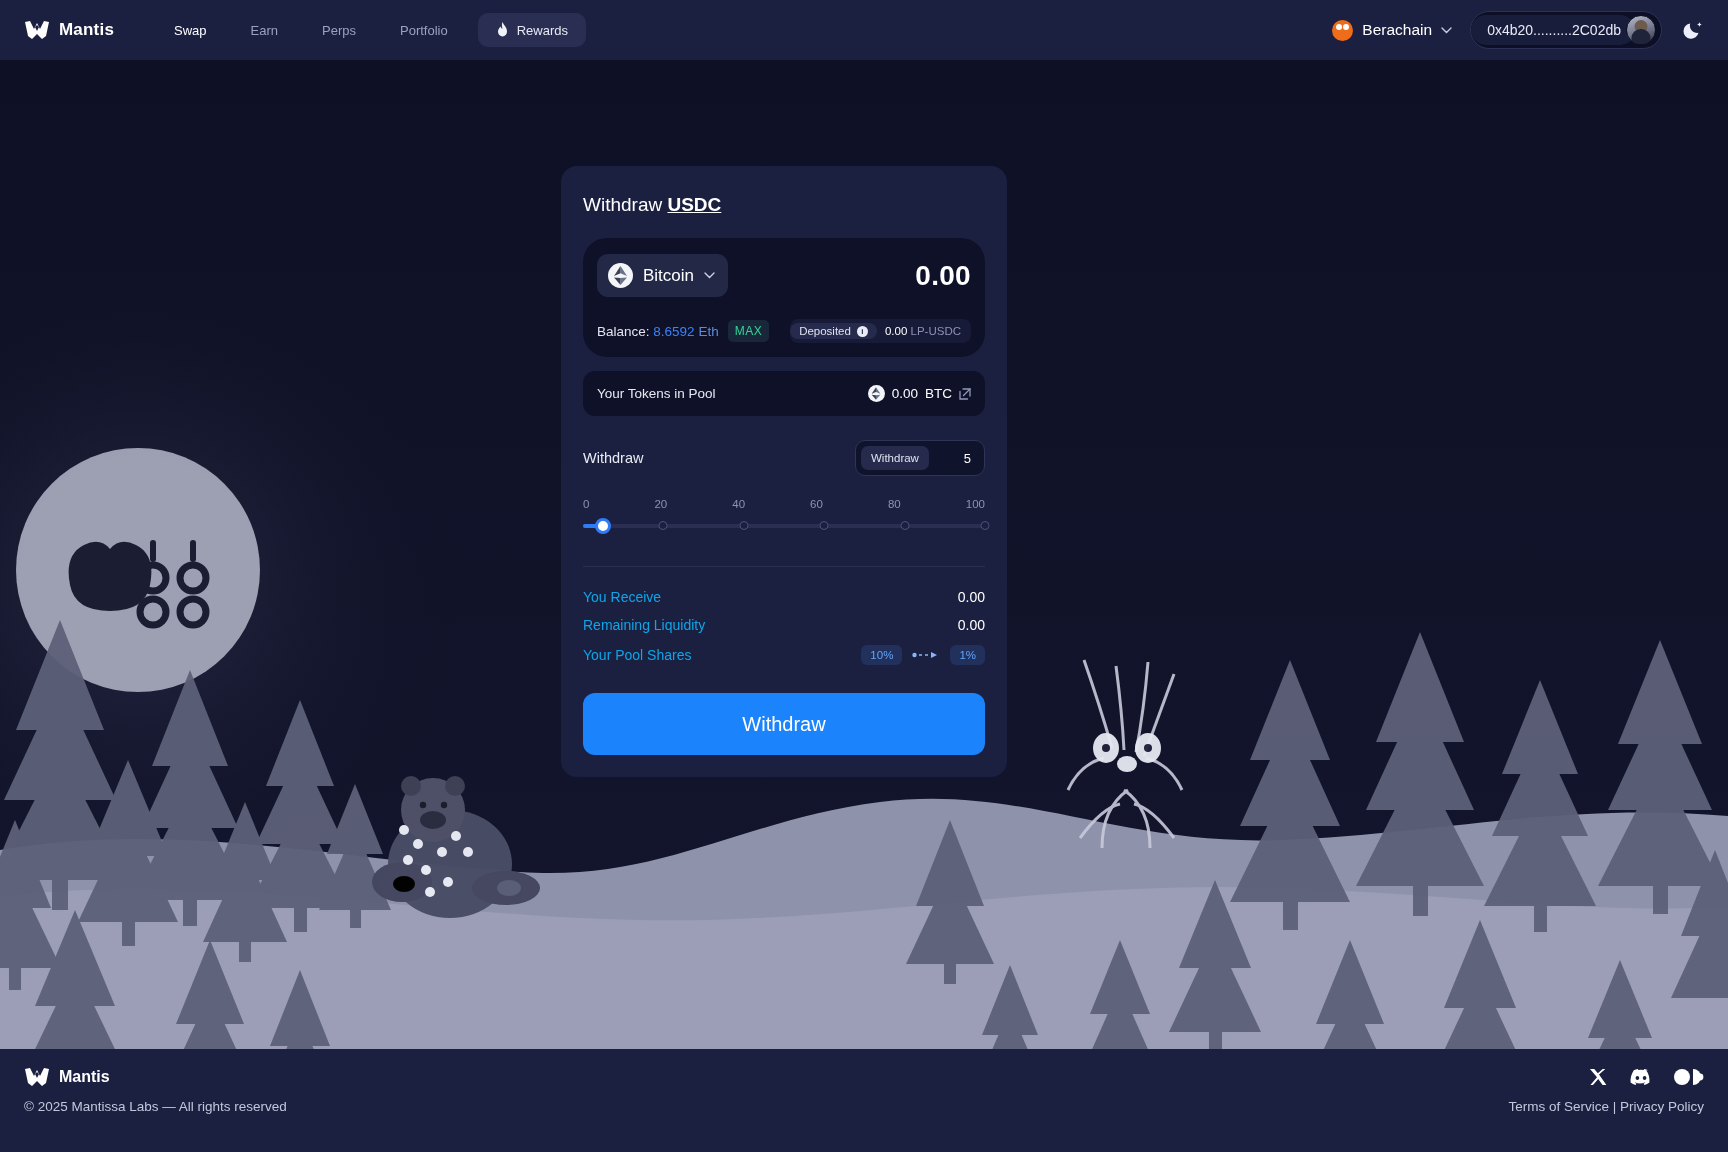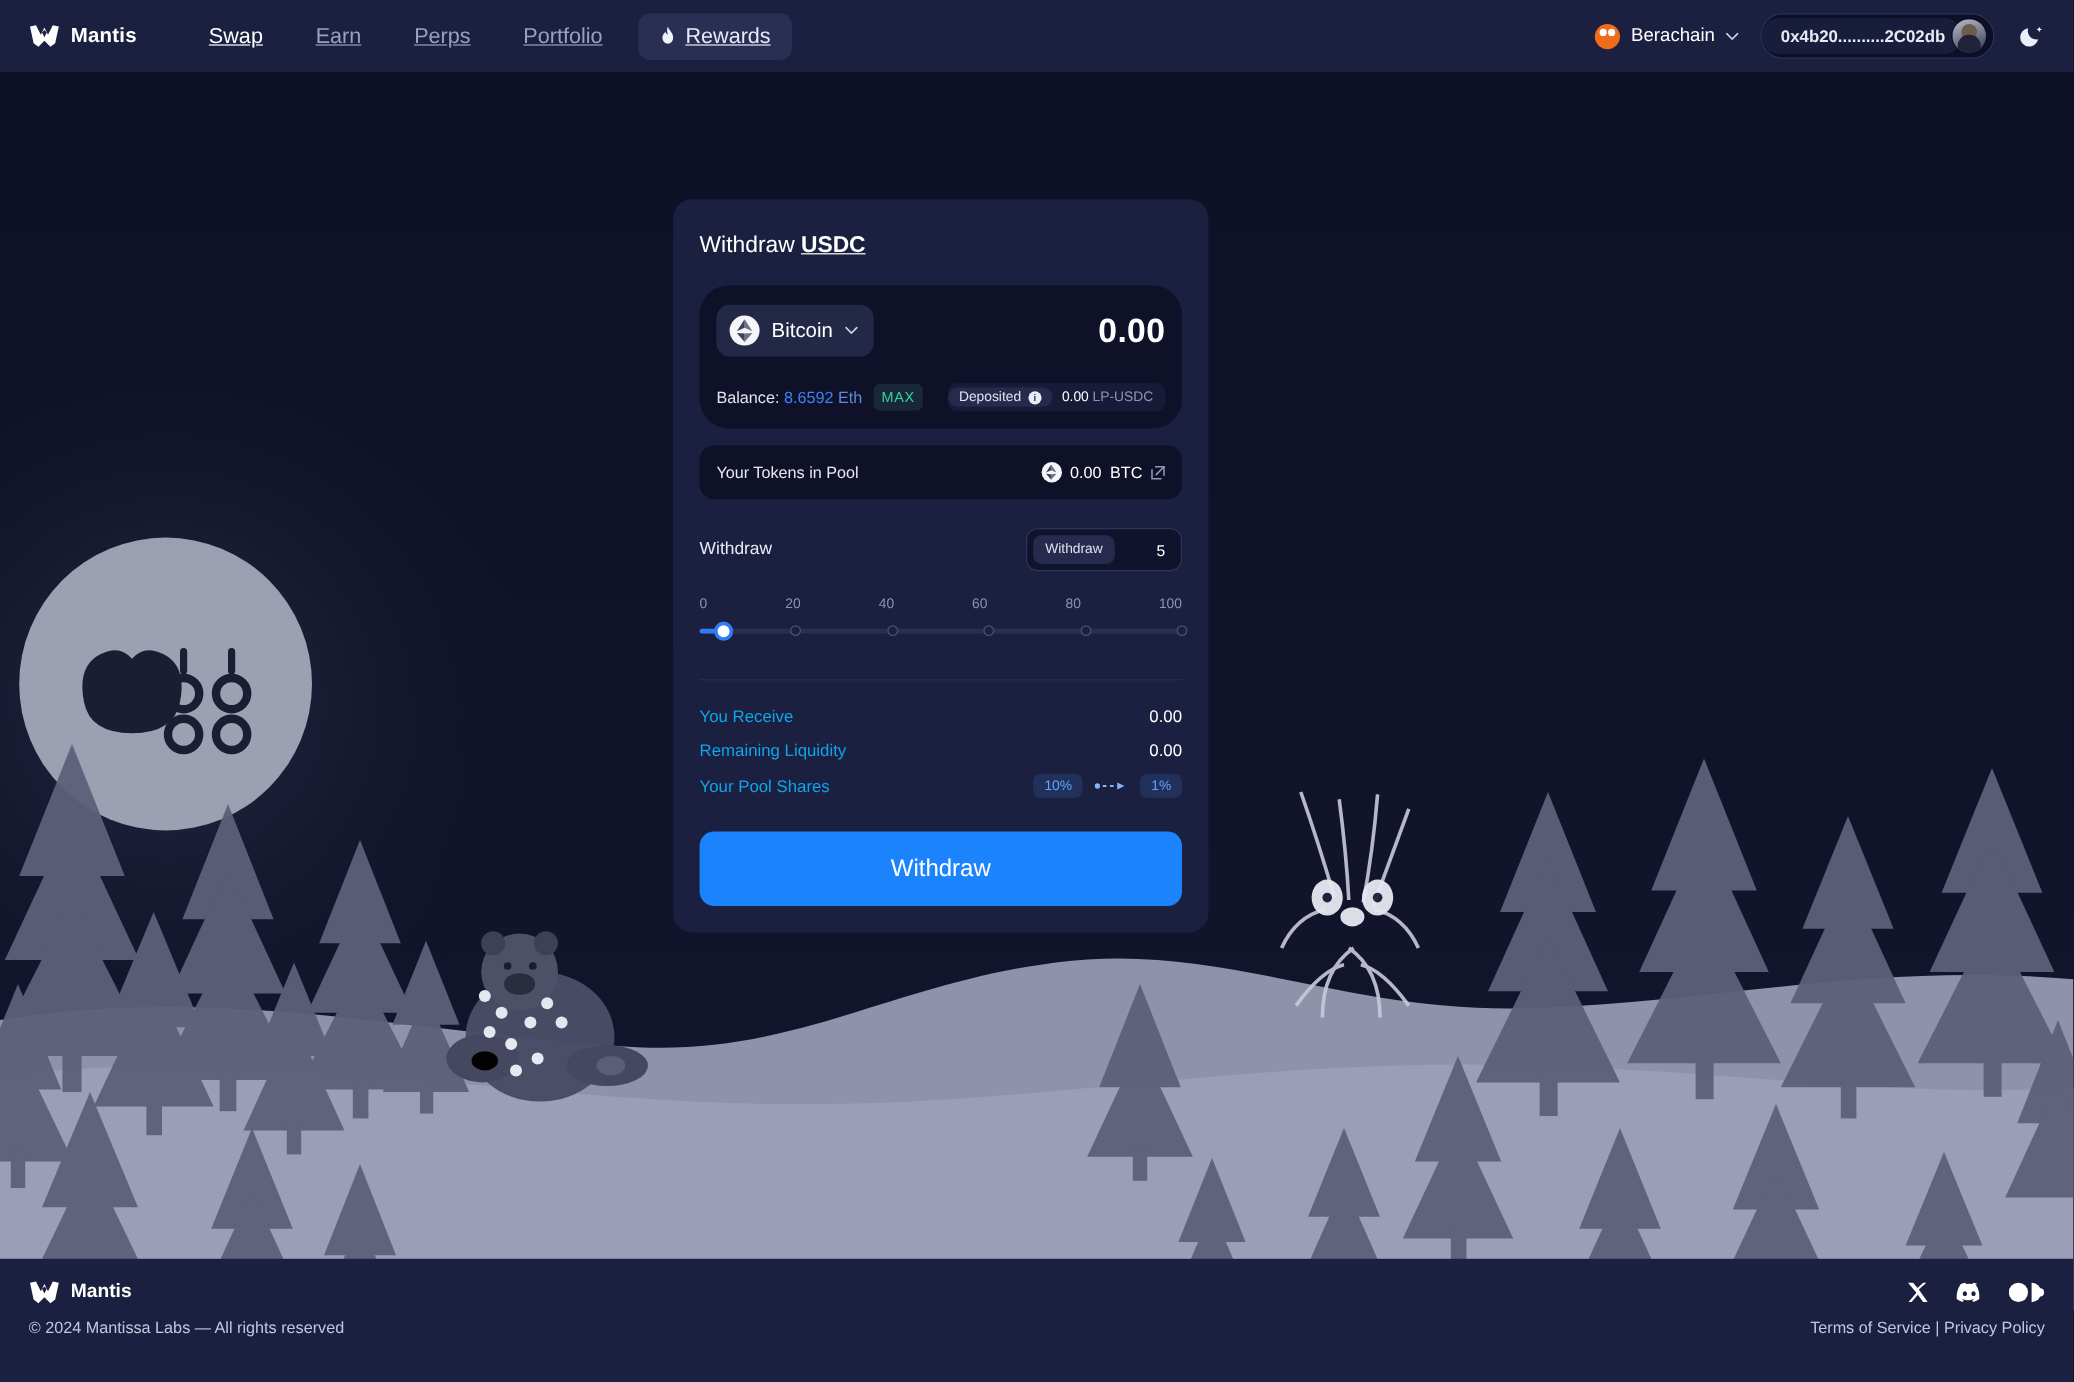--- a/index.html
+++ b/index.html
@@ -16,23 +16,22 @@
     position: absolute; top: 0; left: 0; width: 1728px; height: 60px;
     background: #1c2040;
     display: flex; align-items: center;
     z-index: 50;
   }
   .brand { display: flex; align-items: center; gap: 9px; margin-left: 24px; }
   .brand-mark { width: 26px; height: 20px; }
   .brand-name { color: #ffffff; font-size: 17px; font-weight: bold; letter-spacing: .2px; }
   .nav { display: flex; align-items: center; gap: 0px; margin-left: 38px; }
   .nav-item {
-    font-size: 18px; color: #9aa0bd; padding: 9px 22px; border-radius: 8px;
+    font-size: 13px; color: #9aa0bd; padding: 9px 22px; border-radius: 8px;
     white-space: nowrap;
-    text-decoration: underline;
   }
   .nav-item.active-plain { color: #ffffff; }
   .nav-item.pill {
     background: #2a2e52; color: #e7e9f5; display: flex; align-items: center; gap: 8px;
     padding: 9px 18px; border-radius: 10px; margin-left: 8px;
   }
   .flame { width: 13px; height: 16px; display:block; }
 
   .header-right {
     margin-left: auto; display: flex; align-items: center; gap: 18px; margin-right: 22px;
@@ -45,21 +44,21 @@
   .chain-logo::before, .chain-logo::after{
     content:""; position:absolute; width:6px; height:6px; border-radius:50%;
     background:#fff; top:4px;
   }
   .chain-logo::before{ left:4px; } .chain-logo::after{ right:4px; }
   .chain-name { color: #ffffff; font-size: 15.5px; }
   .caret { width: 11px; height: 7px; flex: none; }
   .wallet {
     display: flex; align-items: center; gap: 0px;
     background: #0d0f26; border-radius: 22px; padding: 4px 5px 4px 0px;
-    border: 1px solid #2d3254; height: 38px; font-weight: bold;
+    border: 1px solid #2d3254; height: 38px;
   }
   .wallet-addr {
     background: #191d3c; color: #e8eaf6; font-size: 14px;
     border-radius: 20px; padding: 7px 14px 7px 16px; white-space: nowrap;
   }
   .avatar {
     width: 30px; height: 30px; border-radius: 50%; margin-left: -9px;
     background: linear-gradient(160deg,#b9bccb 0%, #70748b 55%, #2b2f42 100%);
     border: 1.5px solid #0d0f26; overflow: hidden; position: relative; flex: none;
   }
@@ -600,16 +599,16 @@
         <path d="M18.2 2.2 A16 16 0 0 0 14.2 1 l-.5 1 a14 14 0 0 0-5.4 0 l-.5-1 A16 16 0 0 0 3.8 2.2 C1 6.4 .3 10.5 .6 14.6 a16 16 0 0 0 4.9 2.5 l1-1.6 a10 10 0 0 1-1.6-.8 l.4-.3 a11 11 0 0 0 9.4 0 l.4 .3 a10 10 0 0 1-1.6 .8 l1 1.6 a16 16 0 0 0 4.9-2.5 c.4-4.8-.6-8.9-3.2-12.4 Z M7.4 12.1 c-1 0-1.8-.9-1.8-2 0-1.1 .8-2 1.8-2 1 0 1.8 .9 1.8 2 0 1.1-.8 2-1.8 2 Z m7.2 0 c-1 0-1.8-.9-1.8-2 0-1.1 .8-2 1.8-2 1 0 1.8 .9 1.8 2 0 1.1-.8 2-1.8 2 Z" fill="#ffffff"></path>
       </svg>
       <svg width="30" height="18" viewBox="0 0 30 18">
         <circle cx="8" cy="9" r="8" fill="#ffffff"></circle>
         <path d="M19 1 A8 8 0 0 1 19 17 Z" fill="#ffffff"></path>
         <circle cx="26" cy="9" r="3.4" fill="#ffffff"></circle>
       </svg>
     </div>
   </div>
   <div class="footer-bot">
-    <span class="copy">© 2024 Mantissa Labs — All rights reserved</span>
+    <span class="copy">© 2025 Mantissa Labs — All rights reserved</span>
     <span class="legal">Terms of Service | Privacy Policy</span>
   </div>
 </div>
 
 </body></html>

